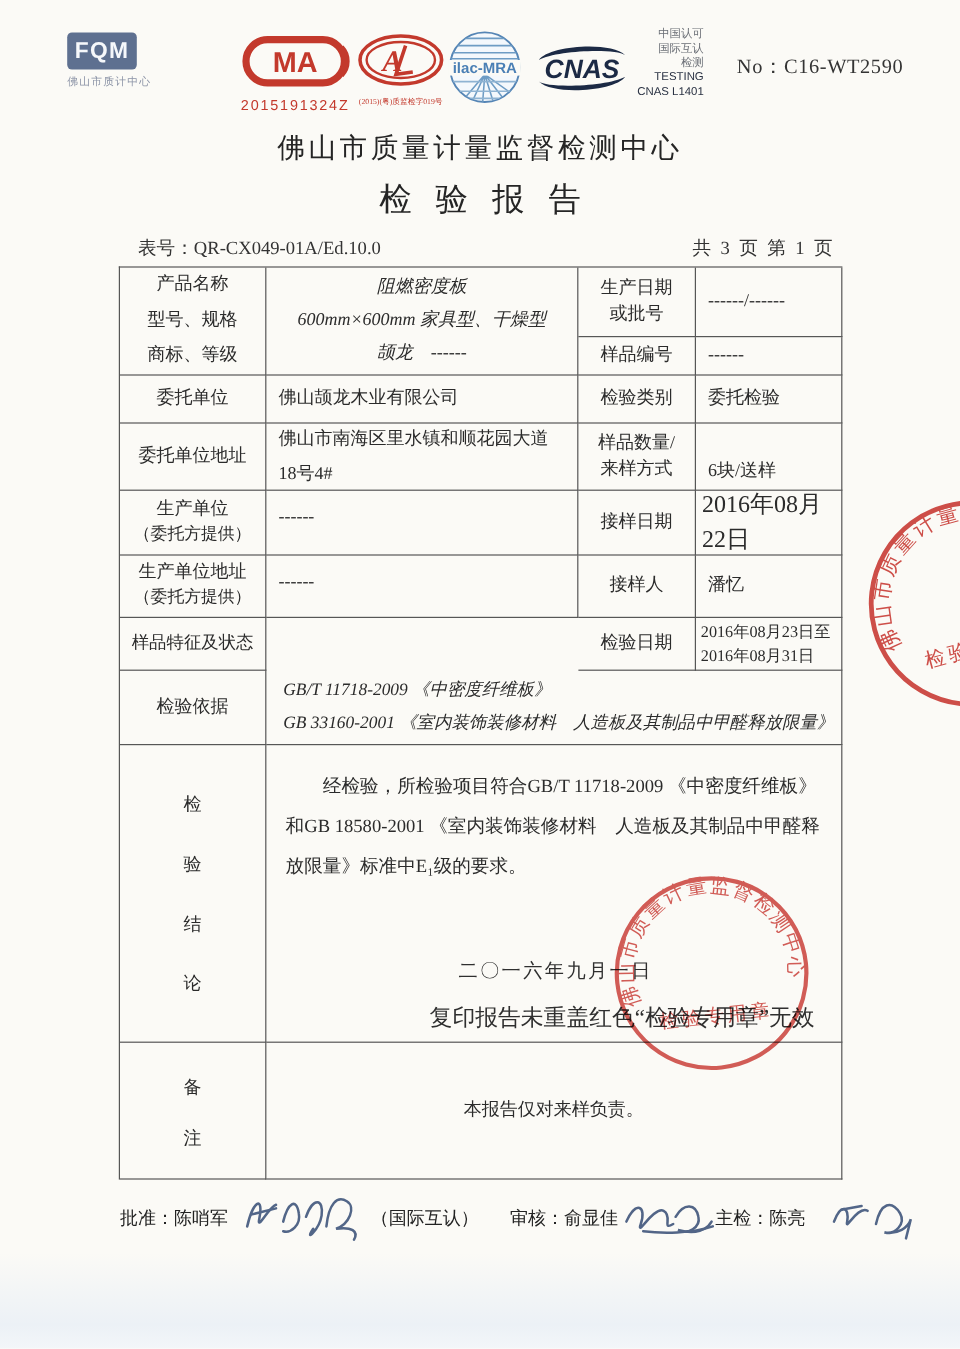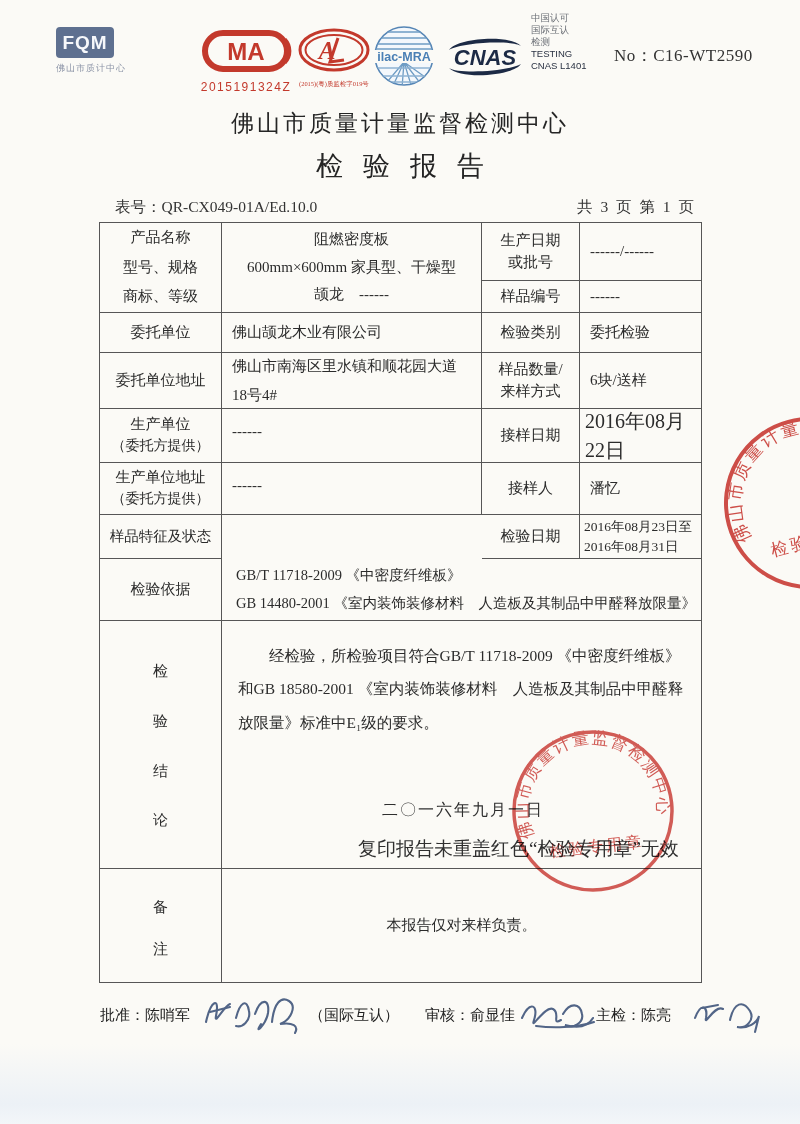--- a/index.html
+++ b/index.html
@@ -19,21 +19,21 @@
   .fqm-box{width:58px;height:31px;background:#5e7090;border-radius:4px;color:#f6f8fb;
     font-family:"Liberation Sans",sans-serif;font-weight:bold;font-size:19px;
     display:flex;align-items:center;justify-content:center;letter-spacing:1px;}
   .fqm-cap{margin-top:4px;font-size:9px;color:#8b93a6;letter-spacing:1px;white-space:nowrap;}
   .cma{position:absolute;left:200px;top:28px;text-align:center;}
   .cma-cap{margin-top:2px;font-size:12px;color:#c3392c;letter-spacing:1.5px;font-family:"Liberation Sans",sans-serif;}
   .cal{position:absolute;left:296px;top:28px;text-align:center;}
   .cal-cap{margin-top:3px;font-size:7px;color:#c3392c;white-space:nowrap;transform:scale(.92);}
   .ilac{position:absolute;left:372px;top:24px;}
   .cnas{position:absolute;left:443px;top:36px;}
-  .cnas-cap{position:absolute;left:531px;top:12px;font-family:"Liberation Sans",sans-serif;line-height:1.25;}
+  .cnas-cap{position:absolute;left:531px;top:23px;font-family:"Liberation Sans",sans-serif;line-height:1.25;text-align:right;}
   .cnas-cap .g{font-size:9.5px;color:#6b6f76;}
   .cnas-cap .b{font-size:9.5px;color:#2a3243;font-weight:normal;}
   .repno{position:absolute;left:614px;top:44px;font-size:17px;color:#343434;letter-spacing:.5px;}
 
   
   .org-title{position:absolute;left:0;top:108px;width:800px;text-align:center;
     font-size:23px;letter-spacing:3px;color:#252525;}
   .rep-title{position:absolute;left:0;top:148px;width:800px;text-align:center;
     font-size:27px;letter-spacing:20px;text-indent:20px;color:#252525;}
   .form-line{position:absolute;left:0;top:197px;width:800px;font-size:15.5px;color:#333;}
@@ -45,21 +45,21 @@
     display:grid;
     grid-template-columns:122px 260px 98px 122px;
     grid-template-rows:58px 32px 40px 56px 54px 52px 44px 62px 248px 114px;
     border-top:1px solid #565656;border-left:1px solid #565656;}
   .c{border-right:1px solid #565656;border-bottom:1px solid #565656;
     display:flex;align-items:center;font-size:15px;line-height:1.45;box-sizing:border-box;}
   .lbl{flex-direction:column;justify-content:center;text-align:center;}
   .val{padding:3px 10px;}
   .ctr{justify-content:center;text-align:center;}
   .col{flex-direction:column;justify-content:center;align-items:flex-start;}
-  .g6>*{margin:3px 0;} .g8>*{margin:4px 0;}
+  .g6>*{margin:3px 0;font-style:italic;} .g8>*{margin:4px 0;}
   .vlabel{flex-direction:column;justify-content:flex-start;}
   .basis{font-size:14.5px;}
   .concl{position:relative;display:block;padding:18px 16px;font-size:15.5px;line-height:2.15;}
   .concl-p{text-indent:2em;margin:0;}
   .concl-date{position:absolute;left:160px;top:172px;font-size:16px;letter-spacing:2px;color:#2f2f2f;}
   .concl-note{position:absolute;left:136px;top:208px;font-size:19px;color:#2f2f2f;}
 
   
   .foot{position:absolute;left:0;top:1000px;width:800px;height:60px;font-size:15px;color:#222;}
   .foot .t{position:absolute;top:6px;white-space:nowrap;}
@@ -186,21 +186,21 @@
     <div class="c ctr" style="grid-column:1;grid-row:4;">
       <span>委托单位地址</span>
     </div>
     <div class="c val" style="grid-column:2;grid-row:4;line-height:1.9;">
       <span>佛山市南海区里水镇和顺花园大道18号4#</span>
     </div>
     <div class="c lbl" style="grid-column:3;grid-row:4;">
       <span>样品数量/</span>
       <span>来样方式</span>
     </div>
-    <div class="c val" style="grid-column:4;grid-row:4;">
+    <div class="c val" style="grid-column:4;grid-row:4;align-items:flex-end;">
       <span>6块/送样</span>
     </div>
 
     <div class="c lbl" style="grid-column:1;grid-row:5;">
       <span>生产单位</span>
       <span style="font-size:14px;">（委托方提供）</span>
     </div>
     <div class="c val" style="grid-column:2;grid-row:5;align-items:flex-start;padding-top:12px;">
       <span>------</span>
     </div>
@@ -234,21 +234,21 @@
     <div class="c col" style="grid-column:4;grid-row:7;font-size:13.5px;padding-left:4px;">
       <span>2016年08月23日至</span>
       <span>2016年08月31日</span>
     </div>
 
     <div class="c ctr" style="grid-column:1;grid-row:8;">
       <span>检验依据</span>
     </div>
     <div class="c col basis g6" style="grid-column:2 / span 3;grid-row:8;padding-left:14px;">
       <span>GB/T 11718-2009 《中密度纤维板》</span>
-      <span>GB 14480-2001 《室内装饰装修材料　人造板及其制品中甲醛释放限量》</span>
+      <span>GB 33160-2001 《室内装饰装修材料　人造板及其制品中甲醛释放限量》</span>
     </div>
 
     <div class="c vlabel" style="grid-column:1;grid-row:9;padding-top:26px;">
       <span style="margin:14px 0;">检</span>
       <span style="margin:14px 0;">验</span>
       <span style="margin:14px 0;">结</span>
       <span style="margin:14px 0;">论</span>
     </div>
     <div class="c concl" style="grid-column:2 / span 3;grid-row:9;">
       <p class="concl-p">经检验，所检验项目符合GB/T 11718-2009 《中密度纤维板》和GB 18580-2001 《室内装饰装修材料　人造板及其制品中甲醛释放限量》标准中E₁级的要求。</p>

